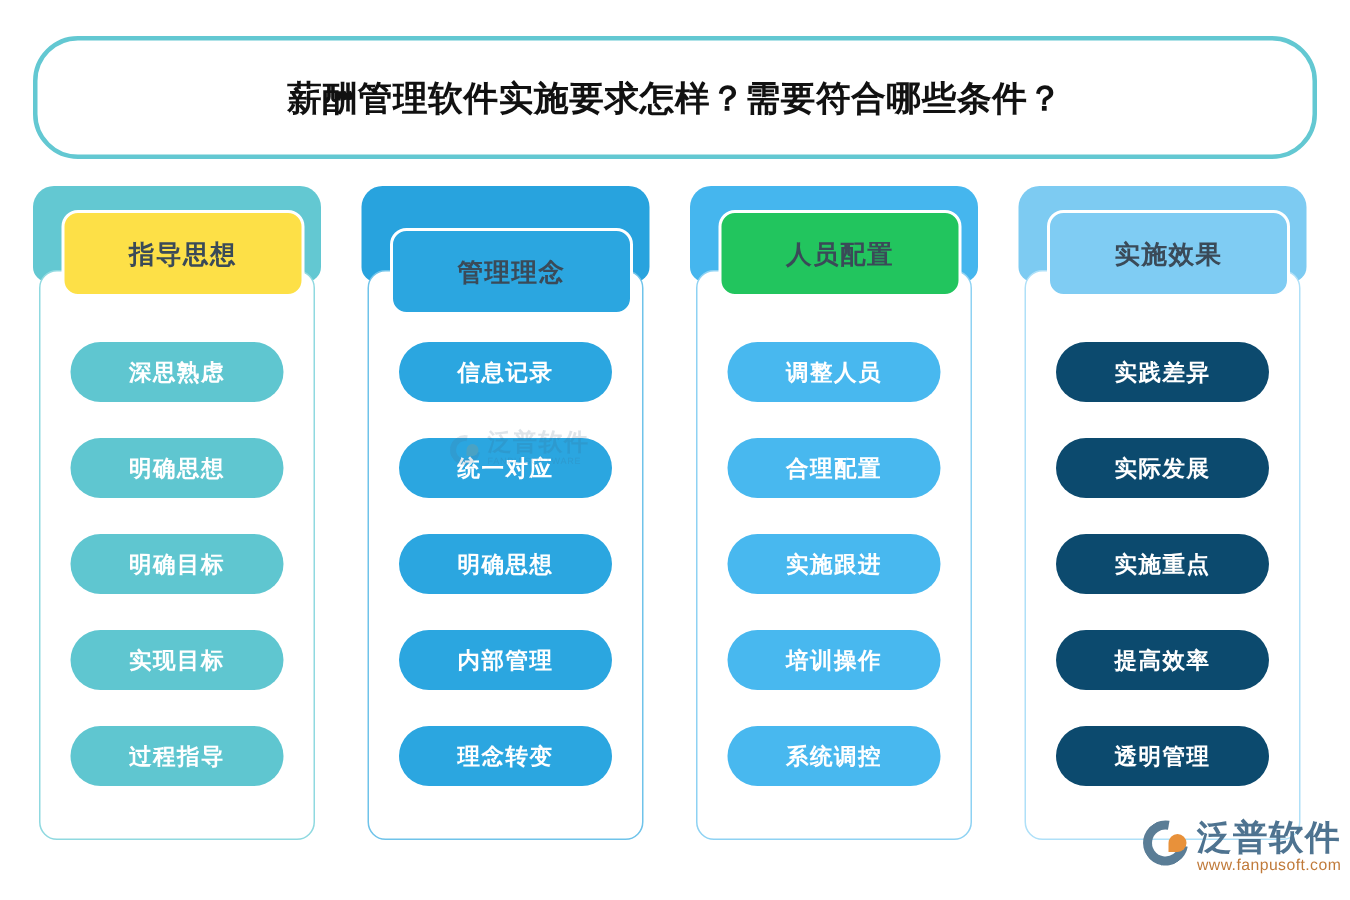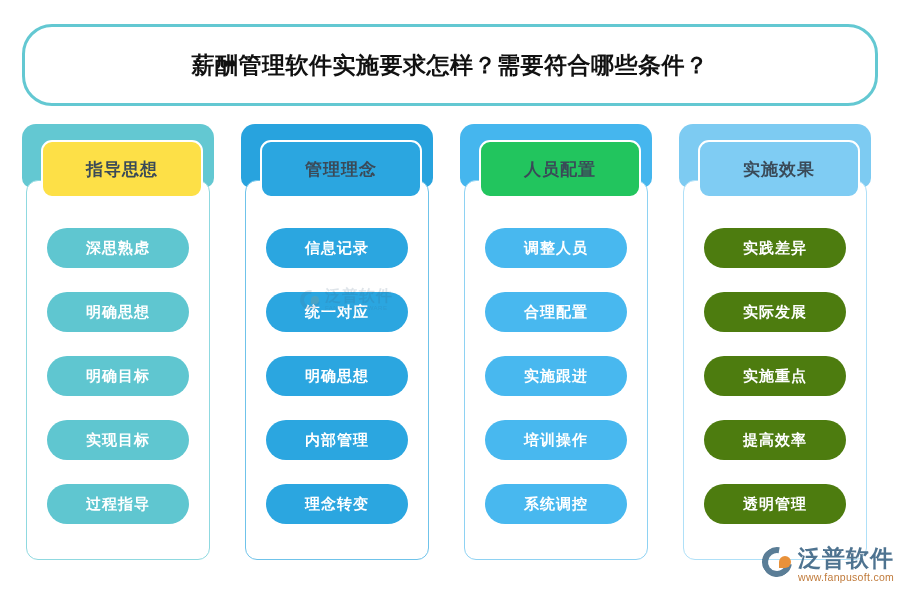--- a/index.html
+++ b/index.html
@@ -68,32 +68,32 @@
   }
 
   
   .c1 .col-slab{ background:#63C8D2; }
   .c1 .col-body{ border:1.5px solid #8FD9E0; }
   .c1 .col-head{ background:#fde047; }
   .c1 .pill{ background:#5FC6D0; }
 
   .c2 .col-slab{ background:#28A3DE; }
   .c2 .col-body{ border:1.5px solid #6FC3EA; }
-  .c2 .col-head{ background:#2BA6E0; }
+  .c2 .col-head{ background:#2BA6E0;margin-top:12px; }
   .c2 .pill{ background:#2BA6E0; }
 
   .c3 .col-slab{ background:#45B6EE; }
   .c3 .col-body{ border:1.5px solid #8ED2F3; }
   .c3 .col-head{ background:#22c55e; }
   .c3 .pill{ background:#48B8EF; }
 
   .c4 .col-slab{ background:#7DCBF2; }
   .c4 .col-body{ border:1.5px solid #AFE0F8; }
   .c4 .col-head{ background:#7FCCF3; }
-  .c4 .pill{ background:#4d7c0f; }
+  .c4 .pill{ background:#0c4a6e; }
 
   
   .watermark{
     position:absolute; left:300px; top:288px;
     display:flex; align-items:center; gap:5px;
     opacity:0.16; z-index:4; pointer-events:none;
   }
   .wm-mark{ width:20px; height:20px; position:relative; }
   .wm-mark .ring{
     position:absolute; inset:0; border-radius:50%;

